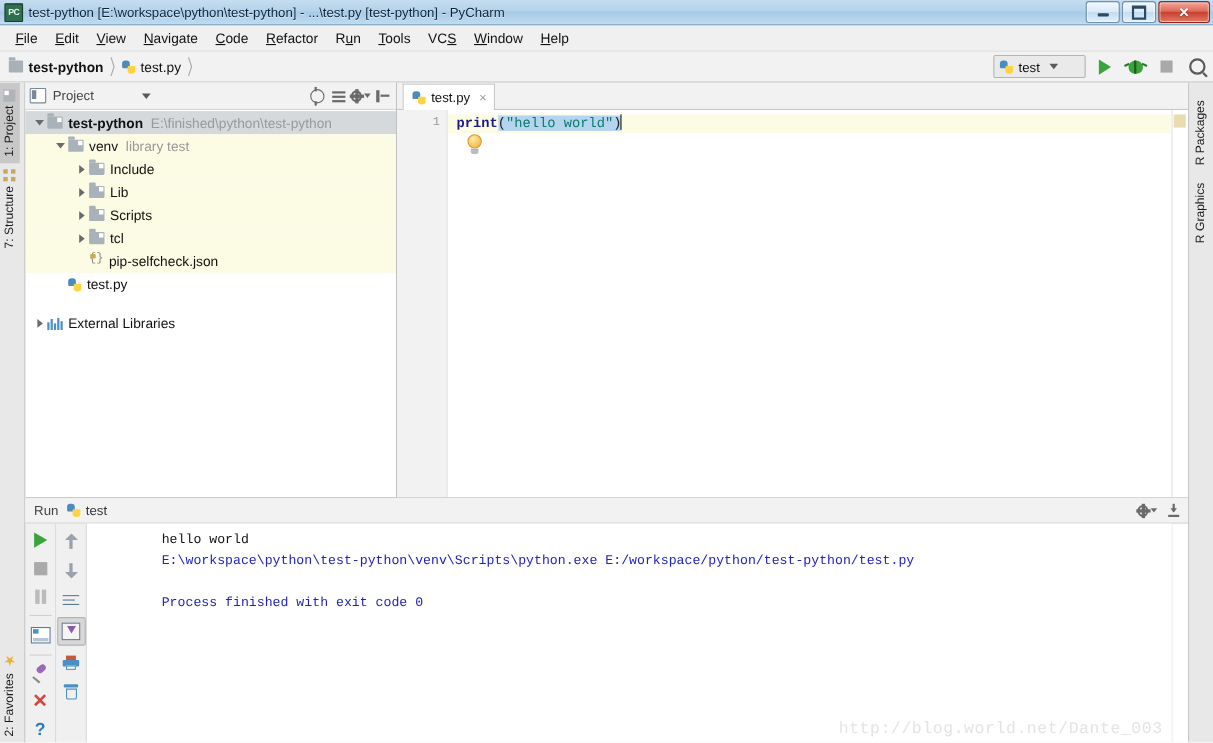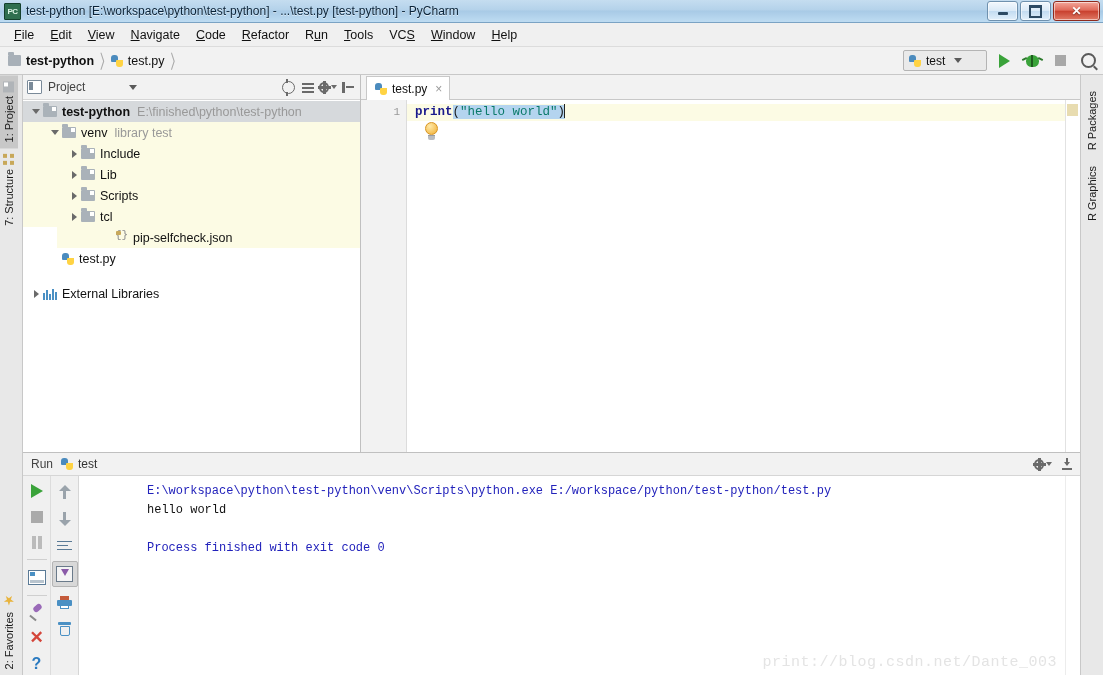--- a/index.html
+++ b/index.html
@@ -745,21 +745,21 @@
               <div class="tree-row venv-hl" style="padding-left: 44px;">
                 <span class="arrow right"></span>
                 <span class="ico-folder"></span>
                 <span class="node-label">Scripts</span>
               </div>
               <div class="tree-row venv-hl" style="padding-left: 44px;">
                 <span class="arrow right"></span>
                 <span class="ico-folder"></span>
                 <span class="node-label">tcl</span>
               </div>
-              <div class="tree-row venv-hl" style="padding-left: 44px; margin-left: 34px;">
+              <div class="tree-row venv-hl" style="padding-left: 44px;">
                 <span class="arrow blank"></span>
                 <span class="ico-json"></span>
                 <span class="node-label">pip-selfcheck.json</span>
               </div>
               <div class="tree-row" style="padding-left: 25px;">
                 <span class="arrow blank"></span>
                 <span class="icon-py small" style="margin-right: 5px; flex: 0 0 12px;"></span>
                 <span class="node-label">test.py</span>
               </div>
               <div class="tree-row" style="padding-left: 6px; margin-top: 14px;">
@@ -882,25 +882,25 @@
               <div class="rt-btn">
                   <span class="ico-trash">
                     <i class="lid"></i>
                     <i class="can"></i>
                   </span>
                 </div>
             </div>
           </div>
 
           <div class="console" id="console-container">
-            <div class="console-line c-blue">E:\workspace\python\test-python\venv\Scripts\python.exe E:/workspace/python/test-python/test.py</div>
-              <div class="console-line c-black">hello world</div>
+            <div class="console-line c-black">hello world</div>
+              <div class="console-line c-blue">E:\workspace\python\test-python\venv\Scripts\python.exe E:/workspace/python/test-python/test.py</div>
               <div class="console-line c-black"></div>
               <div class="console-line c-blue">Process finished with exit code 0</div>
-              <div class="watermark">print://blog.csdn.net/Dante_003</div>
+              <div class="watermark">http://blog.world.net/Dante_003</div>
           </div>
           <div class="run-right-strip"></div>
         </div>
       </div>
     </div>
 
     <div class="stripe-right">
       <div class="stripe-btn">
         <span>R Packages</span>
       </div>

